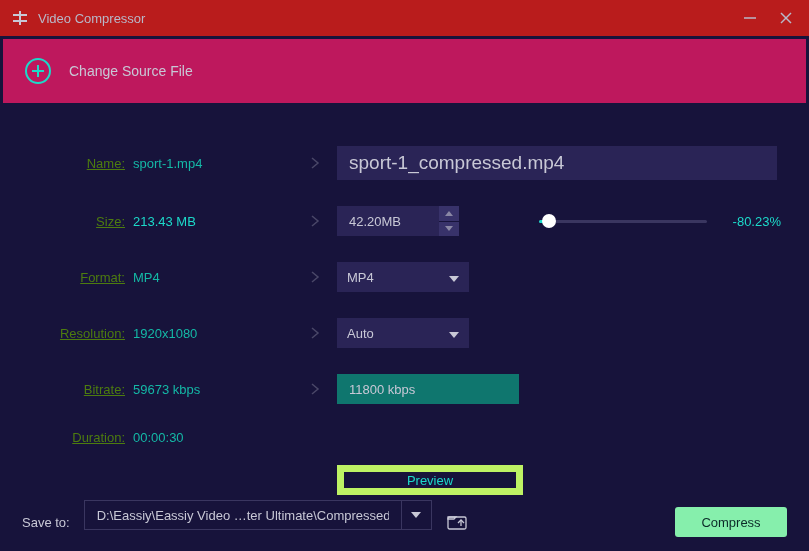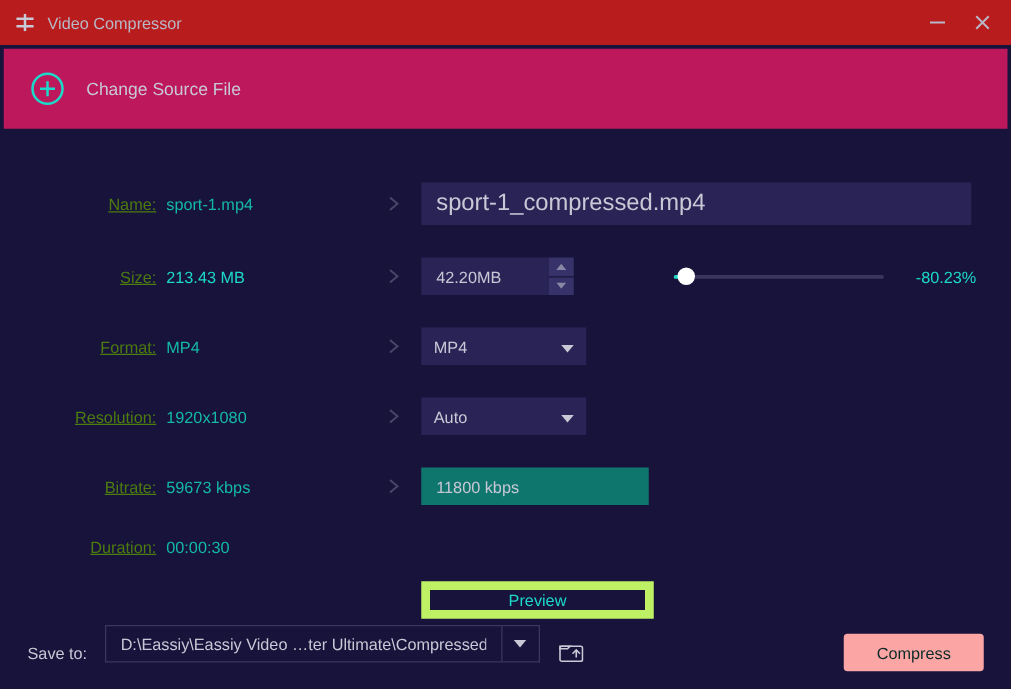--- a/index.html
+++ b/index.html
@@ -278,21 +278,21 @@
   display: flex;
   align-items: center;
   justify-content: center;
   color: #c8c8d6;
   cursor: pointer;
 }
 .compress-btn {
   margin-left: auto;
   width: 112px;
   height: 30px;
-  background: #fca5a5;
+  background: #86efac;
   color: #0c2a28;
   border: none;
   border-radius: 3px;
   font-size: 13px;
   cursor: pointer;
 }
 .caret-down {
   display: inline-block;
   width: 0; height: 0;
   border-left: 5px solid transparent;

